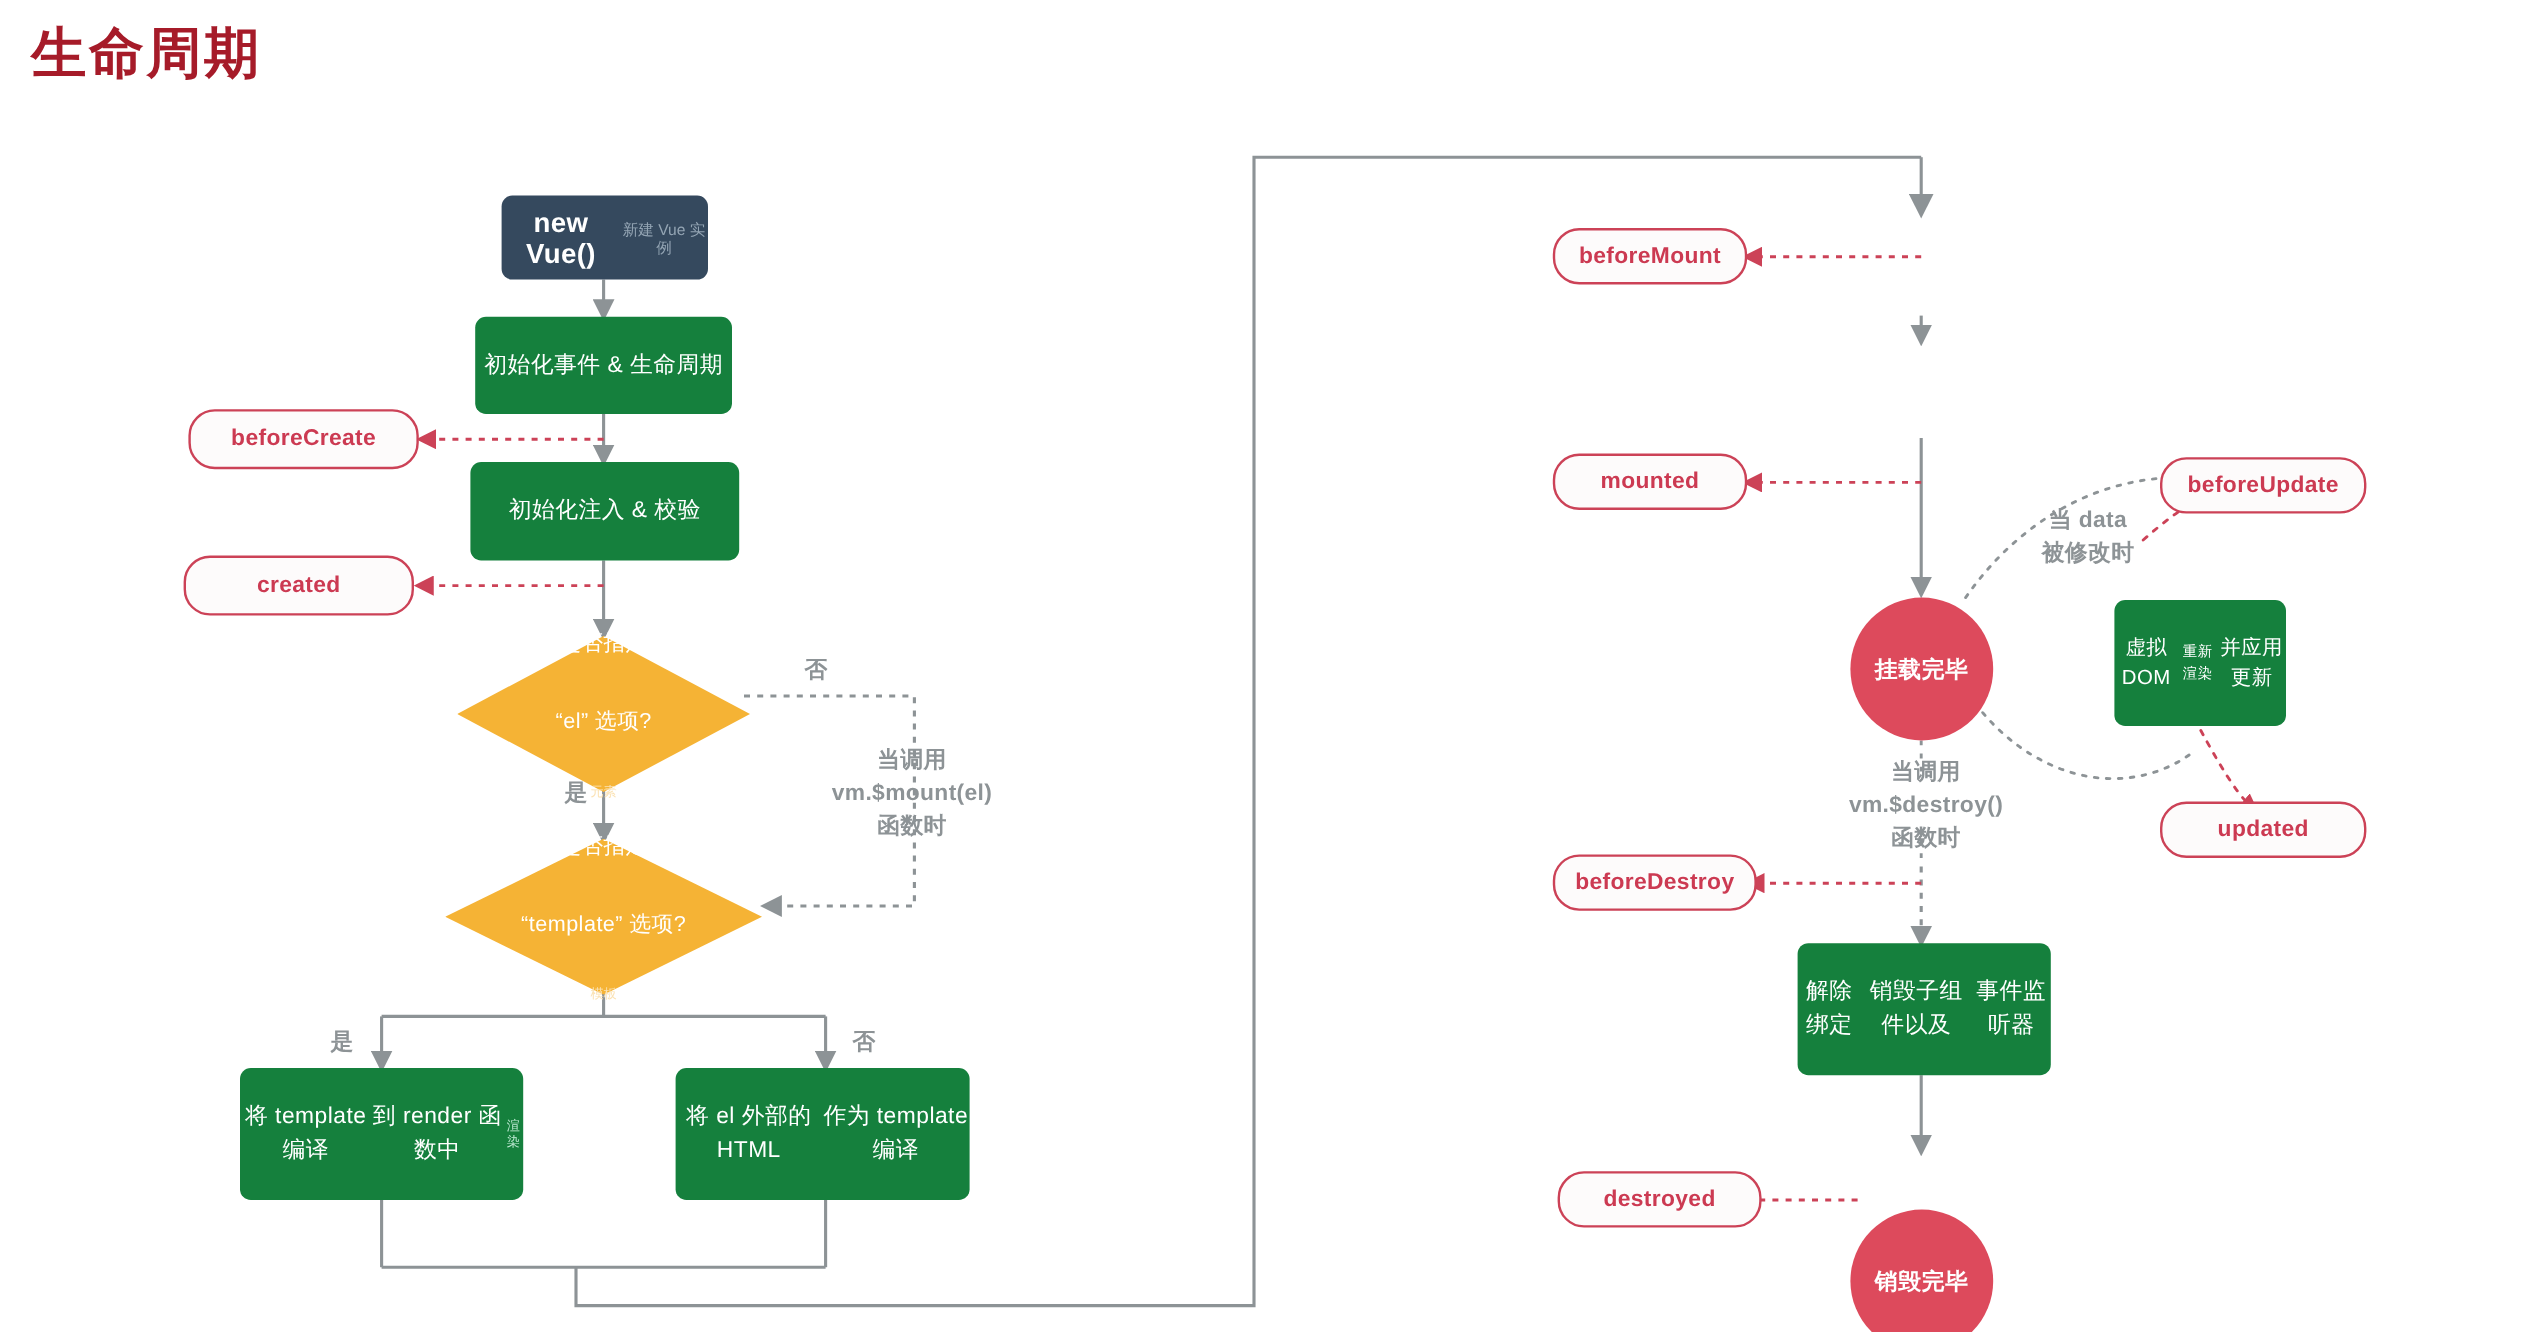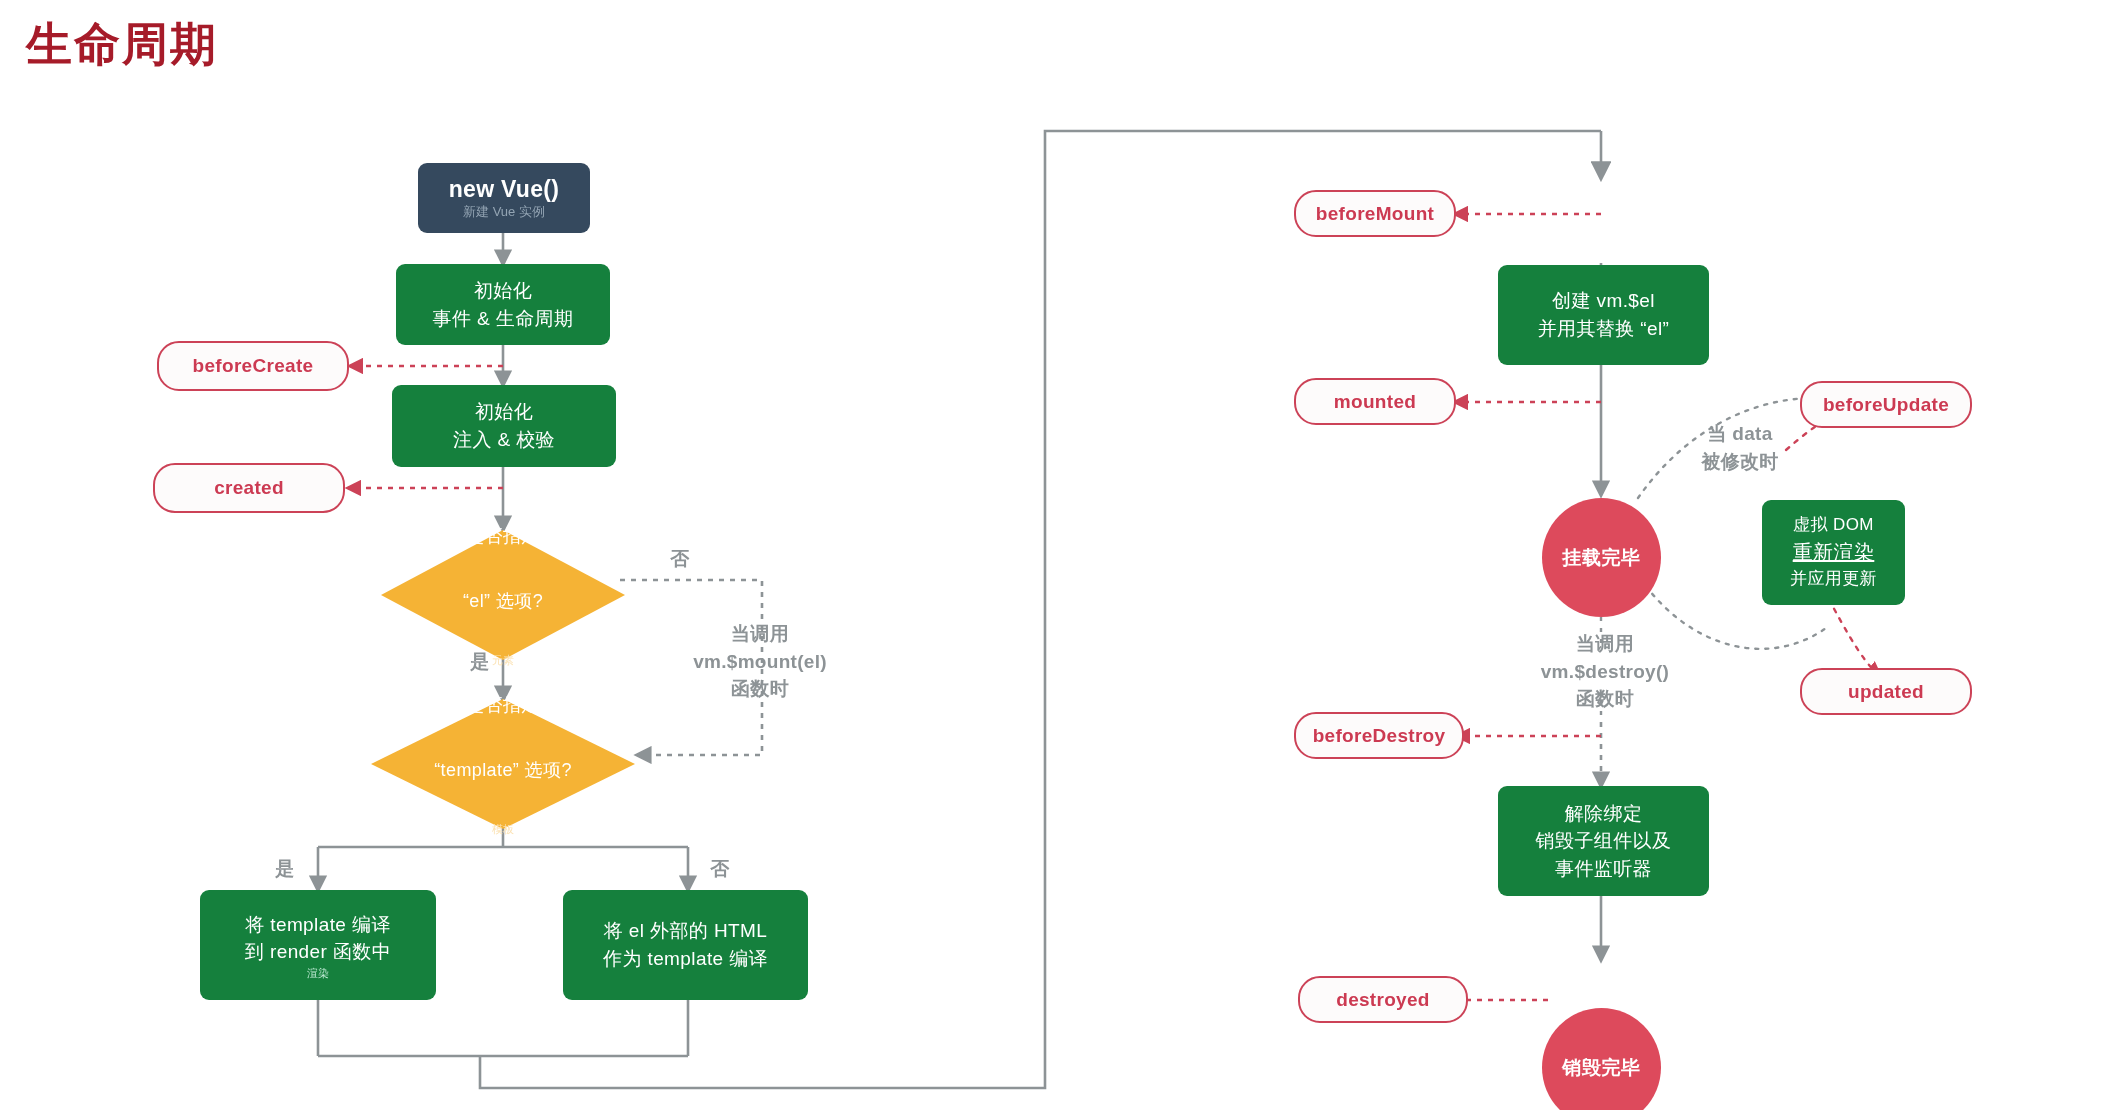--- a/index.html
+++ b/index.html
@@ -37,24 +37,24 @@
     color: #a61b29;
     letter-spacing: 2px;
     white-space: nowrap;
   }
 
   
   .node {
     position: absolute;
     box-sizing: border-box;
     display: flex;
-    flex-direction: column;
+    flex-direction: row;
     align-items: center;
     justify-content: center;
-    text-align: right;
+    text-align: center;
   }
 
   
   .node-dark {
     background: #35495e;
     border-radius: 9px;
     color: #ffffff;
   }
   .node-dark .t1 {
     font-size: 23px;
@@ -290,32 +290,28 @@
   </div>
 
   <div class="anno anno-sm" style="left:665px; top:545px; width:30px;">否</div>
   <div class="anno anno-sm" style="left:465px; top:648px; width:30px;">是</div>
   <div class="anno anno-lg" style="left:640px; top:620px; width:240px;">当调用
 vm.$mount(el)
 函数时</div>
   <div class="anno anno-sm" style="left:270px; top:855px; width:30px;">是</div>
   <div class="anno anno-sm" style="left:705px; top:855px; width:30px;">否</div>
 
-  <div class="node node-green" style="left:1498px; top:265px; width:211px; height:100px;">
-    <div class="t1">创建  vm.$el</div>
-    <div class="t1">并用其替换 “el”</div>
-  </div>
 
   <div class="node node-circle" style="left:1542px; top:498px; width:119px; height:119px;">
     <span>挂载完毕</span>
   </div>
 
   <div class="node node-green" style="left:1762px; top:500px; width:143px; height:105px;">
     <div class="t1" style="font-size:17px;">虚拟 DOM</div>
-    <div class="t1" style="font-size:20px;text-decoration:underline;">重新渲染</div>
+    <div class="t1" style="font-size:12px;">重新渲染</div>
     <div class="t1" style="font-size:17px;">并应用更新</div>
   </div>
 
   <div class="node node-green" style="left:1498px; top:786px; width:211px; height:110px;">
     <div class="t1">解除绑定</div>
     <div class="t1">销毁子组件以及</div>
     <div class="t1">事件监听器</div>
   </div>
 
   <div class="node node-circle" style="left:1542px; top:1008px; width:119px; height:119px;">

